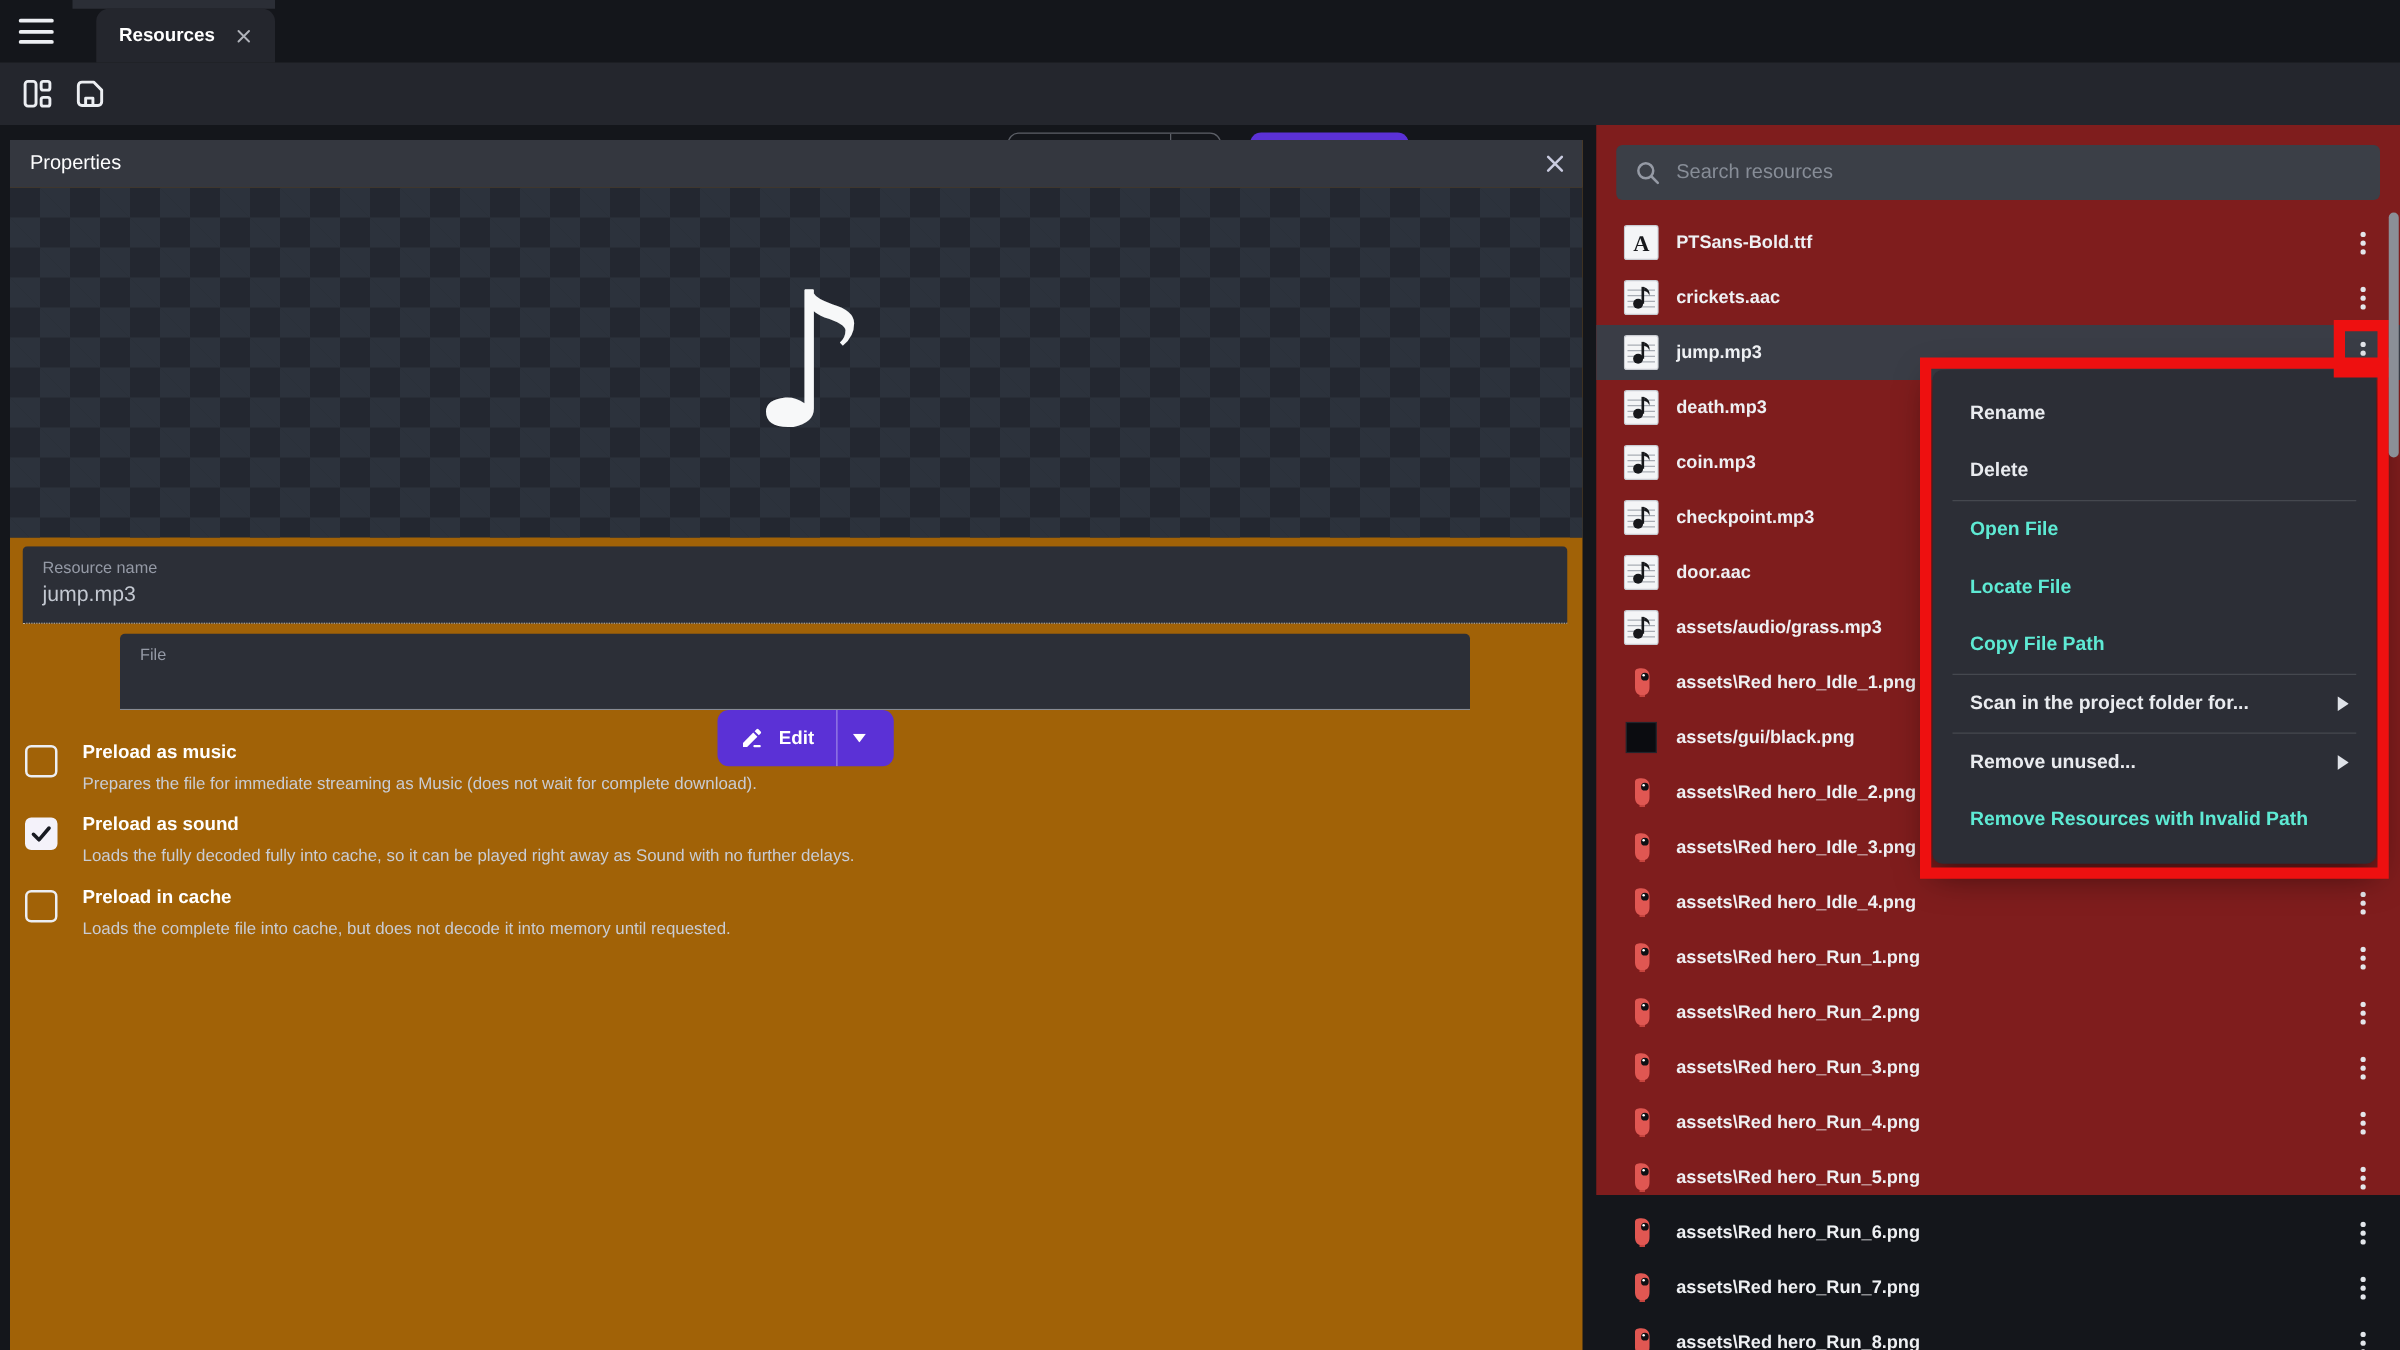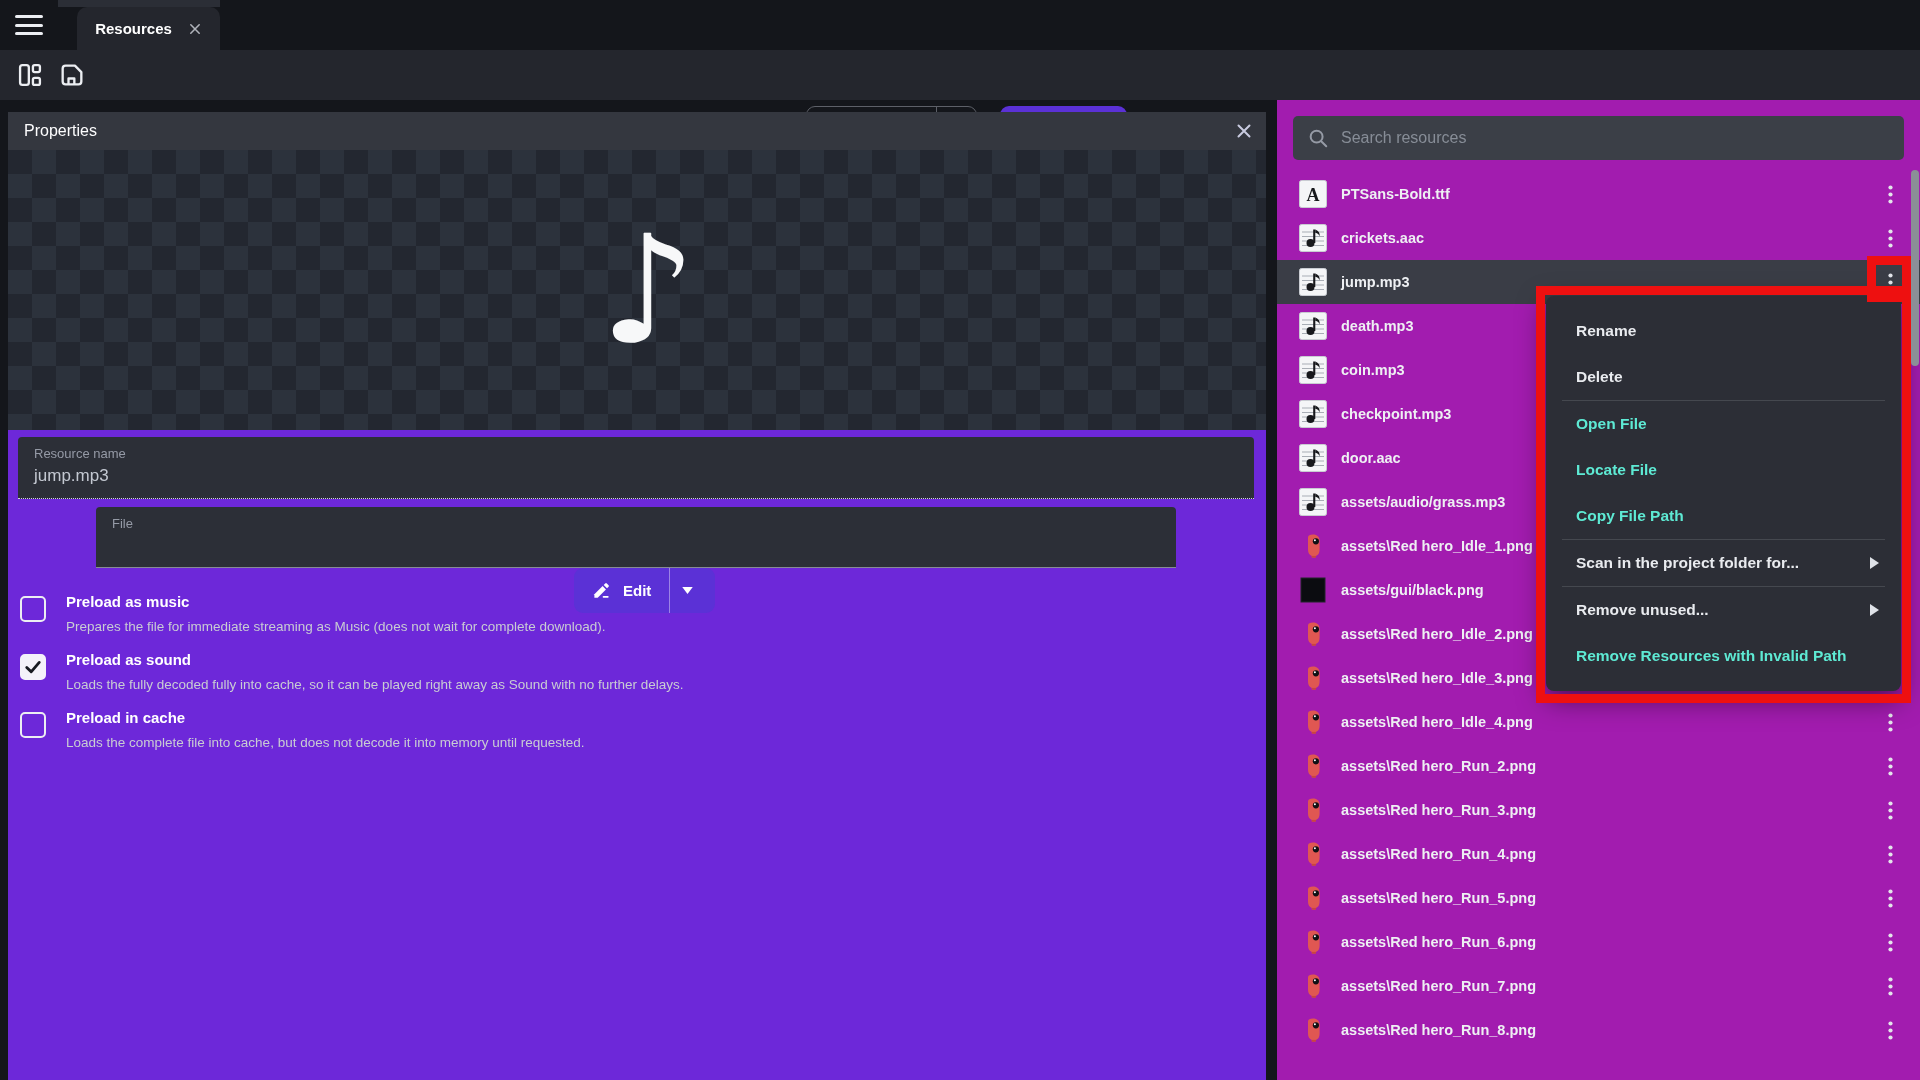--- a/index.html
+++ b/index.html
@@ -32,21 +32,21 @@
   #preview-main span { font-size:15px; font-weight:700; color:#fff; }
   #preview-caret { width:40px; display:flex; align-items:center; justify-content:center; border-left:1px solid #5d6068; cursor:pointer; }
   #publish-button { position:absolute; left:1000px; top:56px; height:38px; border-radius:9px; background:#5b31d6;
                     display:flex; align-items:center; gap:12px; padding:0 20px; cursor:pointer; }
   #publish-button span { font-size:15px; font-weight:700; color:#fff; }
   #toolbar-right { position:absolute; right:18px; top:58px; display:flex; align-items:center; gap:13px; }
   #edit-mode-button { width:34px; height:34px; border-radius:9px; background:#c6b0f2; display:flex; align-items:center; justify-content:center; cursor:pointer; }
   .vdivider { width:1px; height:30px; background:#3c3f47; }
 
   
-  #properties-panel { position:absolute; left:8px; top:112px; width:1258px; height:968px; background:#6d28d9; }
+  #properties-panel { position:absolute; left:8px; top:112px; width:1258px; height:968px; background:#a16207; }
   #properties-header { position:absolute; left:0; top:0; width:100%; height:38px; background:#34373f;
                        display:flex; align-items:center; padding:0 16px; }
   #properties-title { font-size:16px; font-weight:500; color:#fdfdfe; }
   #properties-close { position:absolute; right:12px; top:9px; width:20px; height:20px; cursor:pointer; color:#c9cbe0; }
   #preview-checker { position:absolute; left:0; top:38px; width:100%; height:280px;
     background-color:#232730;
     background-image:
       linear-gradient(45deg,#2c323c 25%,transparent 25%,transparent 75%,#2c323c 75%),
       linear-gradient(45deg,#2c323c 25%,transparent 25%,transparent 75%,#2c323c 75%);
     background-size:48px 48px; background-position:0 0,24px 24px; }
@@ -67,21 +67,21 @@
   #edit-caret { width:36px; display:flex; align-items:center; justify-content:center; border-left:1px solid rgba(255,255,255,.4); }
 
   #checkbox-list { position:absolute; left:12px; top:480px; width:1100px; }
   .cb-block { display:flex; margin-bottom:15px; }
   .cb-box { flex:0 0 auto; width:26px; height:26px; margin:4px 20px 0 0; border:2px solid #eceef2; border-radius:5px; cursor:pointer; background:transparent; }
   .cb-box.checked { background:#f4f2fa; border-color:#f4f2fa; display:flex; align-items:center; justify-content:center; }
   .cb-label { font-size:15px; font-weight:700; color:#ffffff; line-height:20px; }
   .cb-desc { margin-top:7px; font-size:13.5px; color:#c9ccd3; line-height:16px; }
 
   
-  #resources-panel { position:absolute; left:1277px; top:100px; width:643px; height:980px; background:#a21caf; }
+  #resources-panel { position:absolute; left:1277px; top:100px; width:643px; height:856px; background:#7f1d1d; }
   #search-bar { position:absolute; left:16px; top:16px; width:611px; height:44px; background:#3b3f47; border-radius:5px;
                 display:flex; align-items:center; padding:0 14px; }
   #search-input { flex:1; margin-left:12px; background:transparent; border:none; outline:none;
                   font-size:16px; color:#e6e8ec; font-family:inherit; }
   #search-input::placeholder { color:#878d97; }
   #resource-list { position:absolute; left:0; top:72px; width:100%; }
   .res-row { height:44px; display:flex; align-items:center; padding-left:22px; cursor:pointer; position:relative; }
   .res-row.selected { background:#3a3d46; }
   .res-icon { width:28px; height:28px; flex:0 0 auto; display:flex; align-items:center; justify-content:center; }
   .res-label { margin-left:14px; font-size:14.5px; font-weight:600; color:#eef0f3; white-space:nowrap; }
@@ -575,20 +575,38 @@
       </div>
       <div class="res-row">
         <span class="res-icon">
           <svg width="26" height="26" viewBox="0 0 26 26">
             <path fill="#e05752" d="M8 4.5 C8 2.2 10 1.5 13 1.5 C17.2 1.5 19.6 4 19.6 7.6 L19.6 16.5 C19.6 19.8 18.4 22.3 15.9 22.9 L15.5 24.6 L11.8 24.6 L11.8 22.9 C9.3 22.3 8 19.8 8 16.5 Z"></path>
             <path fill="#c8453f" d="M11.8 22.9 h4.1 v1.7 h-4.1 z"></path>
             <circle cx="15.9" cy="8.3" r="3.1" fill="#101014"></circle>
             <circle cx="14.9" cy="7.2" r="1" fill="#ffffff"></circle>
           </svg>
         </span>
+        <span class="res-label">assets\Red hero_Run_1.png</span>
+        <span class="res-dots">
+          <svg width="5" height="19" viewBox="0 0 5 19" fill="currentColor">
+            <circle cx="2.5" cy="2.5" r="2.1"></circle>
+            <circle cx="2.5" cy="9.5" r="2.1"></circle>
+            <circle cx="2.5" cy="16.5" r="2.1"></circle>
+          </svg>
+        </span>
+      </div>
+      <div class="res-row">
+        <span class="res-icon">
+          <svg width="26" height="26" viewBox="0 0 26 26">
+            <path fill="#e05752" d="M8 4.5 C8 2.2 10 1.5 13 1.5 C17.2 1.5 19.6 4 19.6 7.6 L19.6 16.5 C19.6 19.8 18.4 22.3 15.9 22.9 L15.5 24.6 L11.8 24.6 L11.8 22.9 C9.3 22.3 8 19.8 8 16.5 Z"></path>
+            <path fill="#c8453f" d="M11.8 22.9 h4.1 v1.7 h-4.1 z"></path>
+            <circle cx="15.9" cy="8.3" r="3.1" fill="#101014"></circle>
+            <circle cx="14.9" cy="7.2" r="1" fill="#ffffff"></circle>
+          </svg>
+        </span>
         <span class="res-label">assets\Red hero_Run_2.png</span>
         <span class="res-dots">
           <svg width="5" height="19" viewBox="0 0 5 19" fill="currentColor">
             <circle cx="2.5" cy="2.5" r="2.1"></circle>
             <circle cx="2.5" cy="9.5" r="2.1"></circle>
             <circle cx="2.5" cy="16.5" r="2.1"></circle>
           </svg>
         </span>
       </div>
       <div class="res-row">

